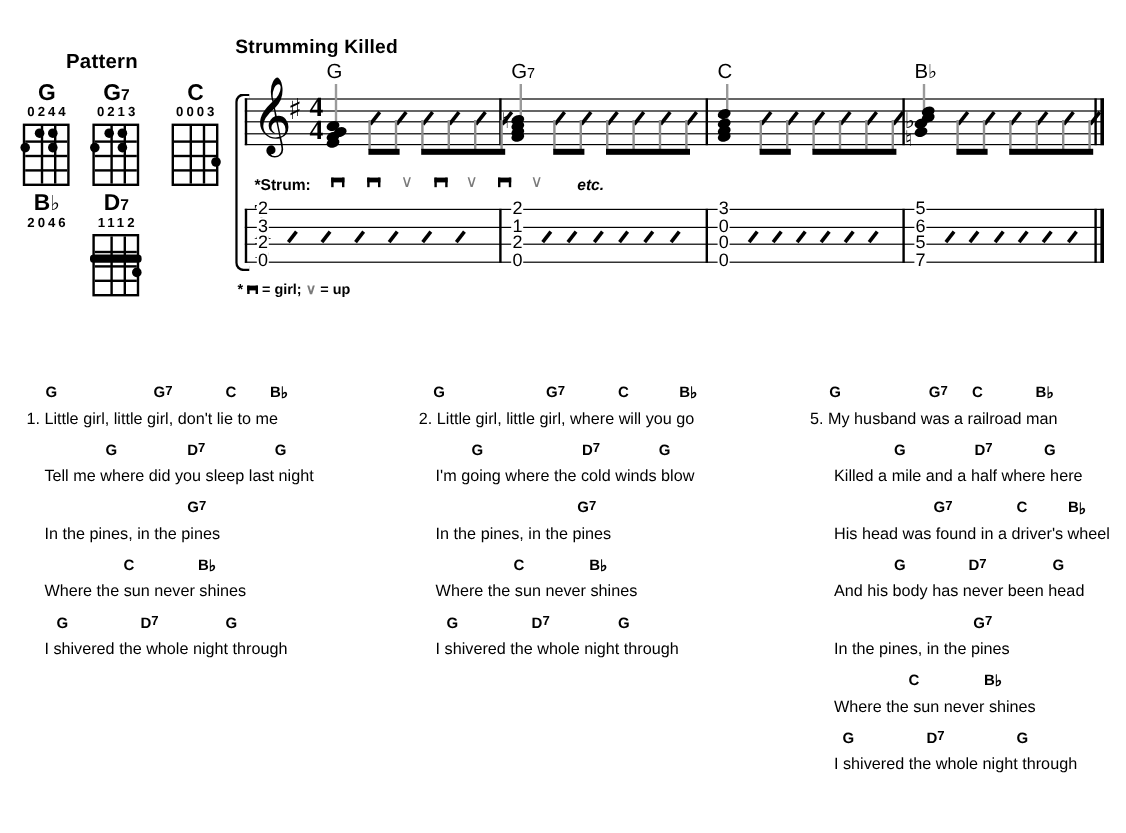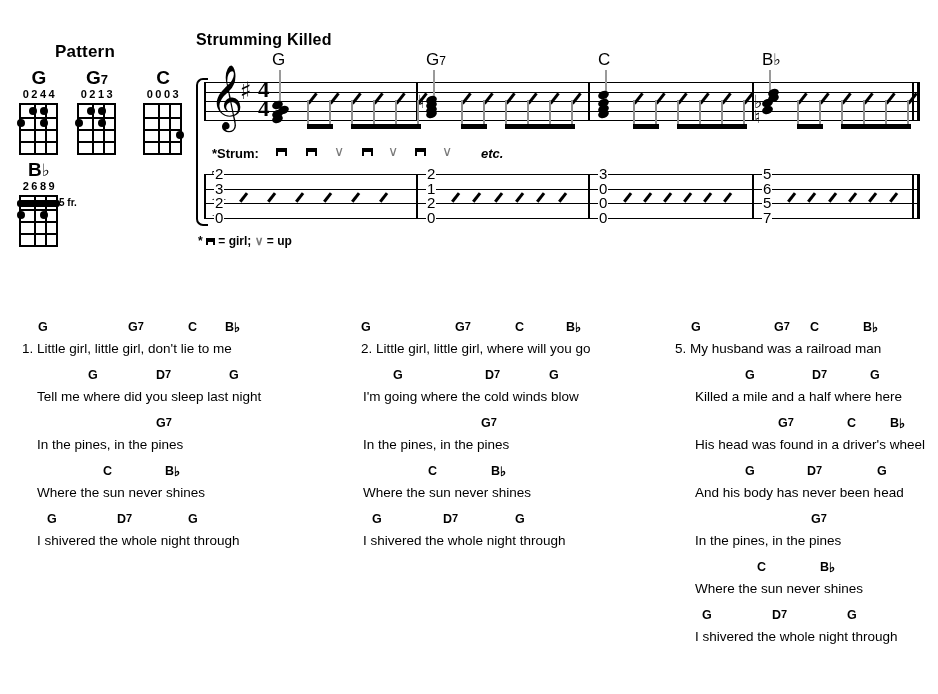--- a/index.html
+++ b/index.html
@@ -122,33 +122,35 @@
           <div class="vline" style="left: 24.3333px;"></div>
           <div class="hline" style="top: 12px;"></div>
           <div class="hline" style="top: 24px;"></div>
           <div class="hline" style="top: 36px;"></div>
         </div>
         <div class="dot" style="left: 42px; top: 30px;"></div>
       </div>
     </div>
     <div class="chordbox abs" style="left: 4px; top: 92px;">
       <div class="cname">B<span class="flat">♭</span></div>
-      <div class="fing">2689</div>
+      <div class="fing">2046</div>
+    </div>
+    <div class="chordbox abs" style="left: 62px; top: 92px;">
+      <div class="cname">D<span class="sup">7</span></div>
+      <div class="fing">1112</div>
       <div class="grid-wrap">
         <div class="grid">
           <div class="vline" style="left: 12.6667px;"></div>
           <div class="vline" style="left: 24.3333px;"></div>
           <div class="hline" style="top: 12px;"></div>
           <div class="hline" style="top: 24px;"></div>
           <div class="hline" style="top: 36px;"></div>
         </div>
-        <div class="barre" style="left: 7px; top: 6.5px; width: 43px;"></div>
-        <div class="dot" style="left: 7px; top: 18px;"></div>
-        <div class="dot" style="left: 30.3333px; top: 18px;"></div>
-        <div class="frmark" style="left: 49px; top: 4px;">5 fr.</div>
+        <div class="barre" style="left: 7px; top: 18.5px; width: 43px;"></div>
+        <div class="dot" style="left: 42px; top: 30px;"></div>
       </div>
     </div>
   </div>
 
 <div id="system" class="abs">
     <div class="staffline" style="left: 8px; top: 20px; width: 714px;"></div>
     <div class="staffline" style="left: 8px; top: 29.5px; width: 714px;"></div>
     <div class="staffline" style="left: 8px; top: 39px; width: 714px;"></div>
     <div class="staffline" style="left: 8px; top: 48.5px; width: 714px;"></div>
     <div class="staffline" style="left: 8px; top: 58px; width: 714px;"></div>
@@ -358,21 +360,21 @@
     </div>
   </div>
 <div class="lyrcol" id="verse-1" style="left:345px;">
     <div class="chordrow">
       <span style="left: 16px; top: 2px;">G</span>
       <span style="left: 110px; top: 2px;">G<span class="sup">7</span></span>
       <span style="left: 170px; top: 2px;">C</span>
       <span style="left: 221px; top: 2px;">B<span class="flat">♭</span></span>
     </div>
     <div class="lyr-line">
-      <div class="lyrtext" style="left: 16px; top: 0px;">2. Little girl, little girl, where will you go</div>
+      <div class="lyrtext" style="left: 4px; top: 0px;">2. Little girl, little girl, where will you go</div>
     </div>
     <div class="chordrow">
       <span style="left: 48px; top: 2px;">G</span>
       <span style="left: 140px; top: 2px;">D<span class="sup">7</span></span>
       <span style="left: 204px; top: 2px;">G</span>
     </div>
     <div class="lyr-line">
       <div class="lyrtext" style="left: 18px; top: 0px;">I'm going where the cold winds blow</div>
     </div>
     <div class="chordrow">

